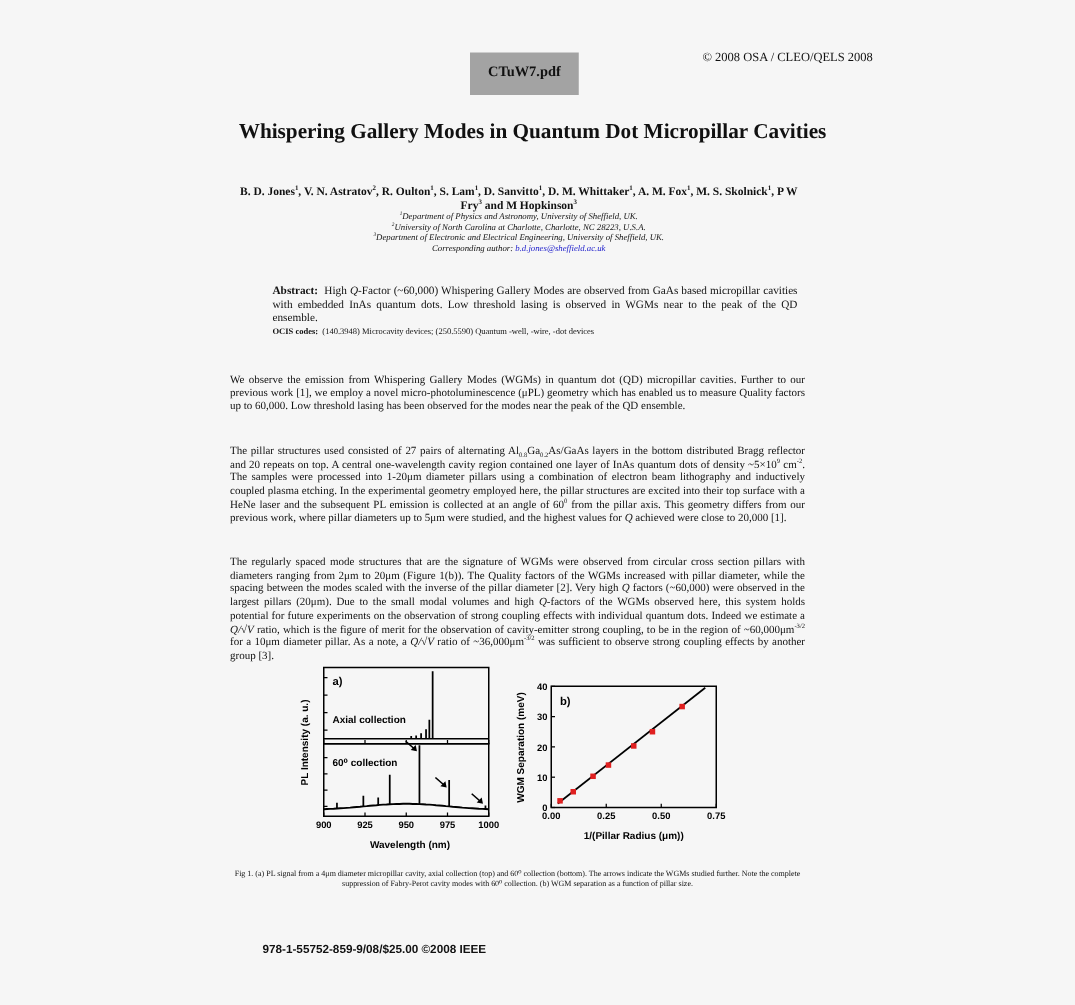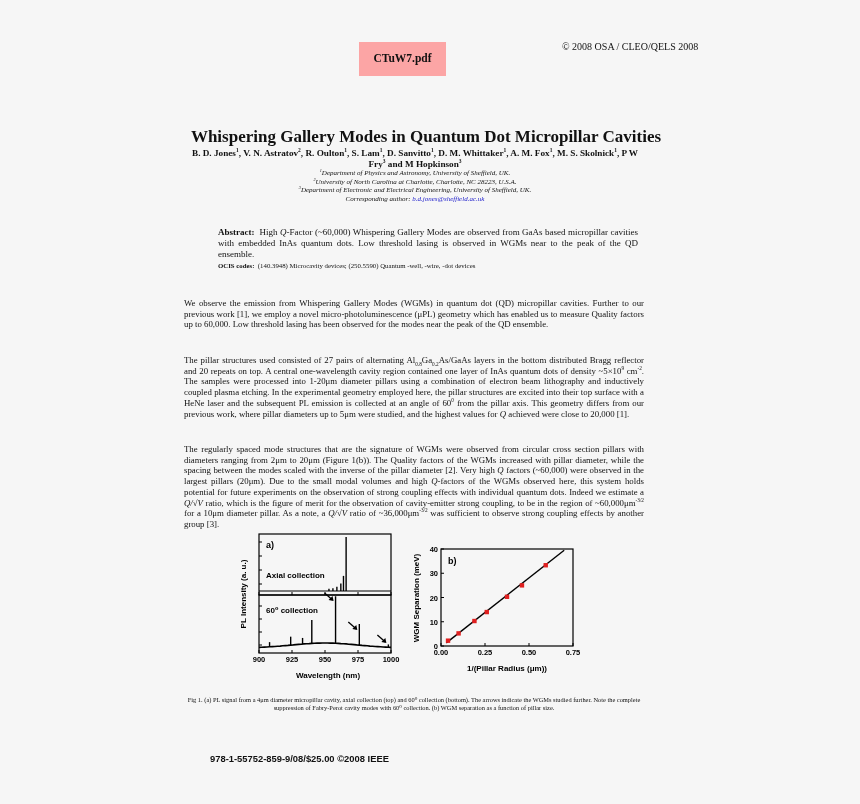--- a/index.html
+++ b/index.html
@@ -1,22 +1,22 @@
 <!DOCTYPE html>
 <html><head>
 <meta charset="utf-8">
 <style>
   html,body{margin:0;padding:0;}
   body{width:860px;height:804px;background:#f6f6f6;position:relative;overflow:hidden;
        font-family:"Liberation Serif","DejaVu Serif",serif;color:#111;}
   .abs{position:absolute;}
-  .fname-box{left:359px;top:42px;width:87px;height:34px;background:#fca5a5;}
+  .fname-box{left:376px;top:42px;width:87px;height:34px;background:#a3a3a3;}
   .fname{left:0;top:10px;width:87px;text-align:center;font-weight:bold;font-size:11.5px;}
   .copyright{left:562px;top:41px;font-size:10px;}
-  .title{left:160px;top:95px;width:532px;text-align:center;font-weight:bold;font-size:17px;line-height:20px;margin-top:32px;}
+  .title{left:160px;top:95px;width:532px;text-align:center;font-weight:bold;font-size:17px;line-height:20px;}
   .authors{left:190px;top:148px;width:450px;text-align:center;font-weight:bold;font-size:9.2px;line-height:11px;}
   .affils{left:190px;top:169px;width:450px;text-align:center;font-style:italic;font-size:7px;line-height:8.6px;}
   .affils a{color:#2222cc;margin-top:48px;}
   sup{font-size:60%;line-height:0;}
   sub{font-size:60%;line-height:0;}
   .abstract{left:218px;top:227px;width:420px;font-size:9px;line-height:11px;text-align:justify;}
   .abstract .lbl{font-weight:bold;}
   .abstract .osa{font-size:8.3px;}
   .abstract .ocis{font-size:6.8px;}
   .para{left:184px;width:460px;font-size:8.8px;line-height:10.7px;text-align:justify;margin-top:17px;}

